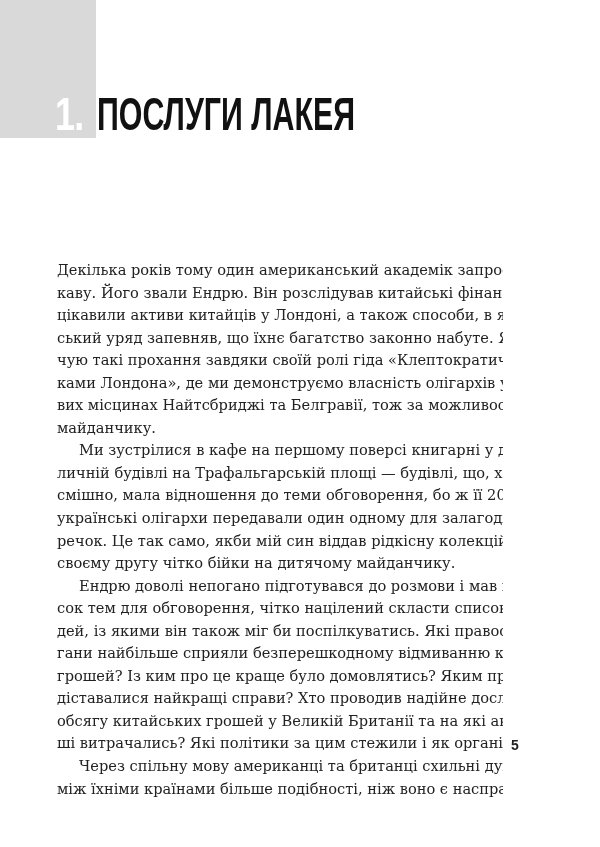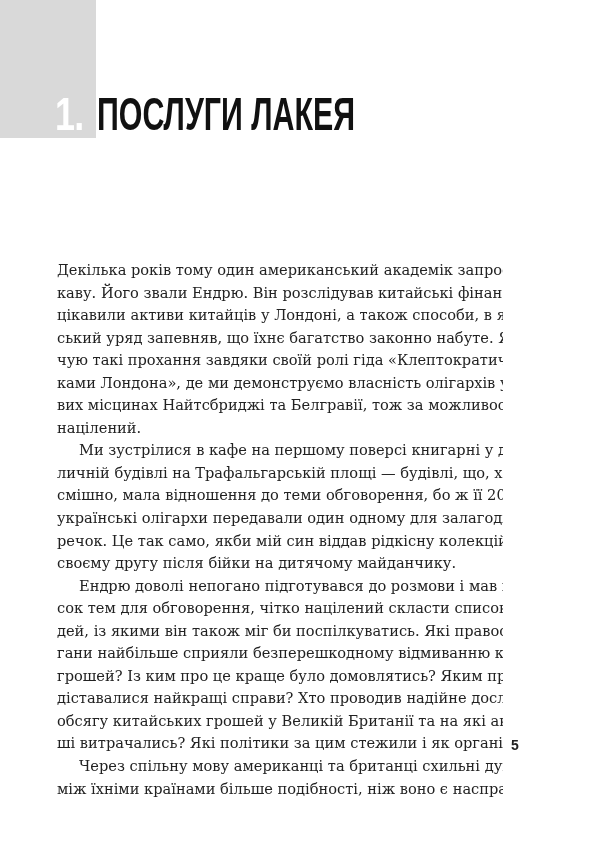--- a/index.html
+++ b/index.html
@@ -100,27 +100,27 @@
   <div class="chapter-title">ПОСЛУГИ ЛАКЕЯ</div>
 
   <div class="body-text" id="body-text">
       <span class="line">Декілька років тому один американський академік запросив мене на</span>
       <span class="line">каву. Його звали Ендрю. Він розслідував китайські фінанси, і його</span>
       <span class="line">цікавили активи китайців у Лондоні, а також способи, в які британ-</span>
       <span class="line">ський уряд запевняв, що їхнє багатство законно набуте. Я раз у раз</span>
       <span class="line">чую такі прохання завдяки своїй ролі гіда «Клептократичними стеж-</span>
       <span class="line">ками Лондона», де ми демонструємо власність олігархів у недеше-</span>
       <span class="line">вих місцинах Найтсбриджі та Белгравії, тож за можливості я радо</span>
-      <span class="line last">націлений.</span>
+      <span class="line last">майданчику.</span>
       <span class="line indent">Ми зустрілися в кафе на першому поверсі книгарні у доволі ве-</span>
       <span class="line">личній будівлі на Трафальгарській площі — будівлі, що, хоч як це</span>
       <span class="line">смішно, мала відношення до теми обговорення, бо ж її 2016 року</span>
       <span class="line">українські олігархи передавали один одному для залагодження супе-</span>
       <span class="line">речок. Це так само, якби мій син віддав рідкісну колекційну картку</span>
-      <span class="line last">своєму другу після бійки на дитячому майданчику.</span>
+      <span class="line last">своєму другу чітко бійки на дитячому майданчику.</span>
       <span class="line indent">Ендрю доволі непогано підготувався до розмови і мав цілий спи-</span>
       <span class="line">сок тем для обговорення, чітко націлений скласти список імен тих лю-</span>
       <span class="line">дей, із якими він також міг би поспілкуватись. Які правоохоронні ор-</span>
       <span class="line">гани найбільше сприяли безперешкодному відмиванню китайських</span>
       <span class="line">грошей? Із ким про це краще було домовлятись? Яким прокурорам</span>
       <span class="line">діставалися найкращі справи? Хто проводив надійне дослідження</span>
       <span class="line">обсягу китайських грошей у Великій Британії та на які активи ці гро-</span>
       <span class="line">ші витрачались? Які політики за цим стежили і як організовували?</span>
       <span class="line indent">Через спільну мову американці та британці схильні думати, що</span>
       <span class="line">між їхніми країнами більше подібності, ніж воно є насправді, хоча</span>

